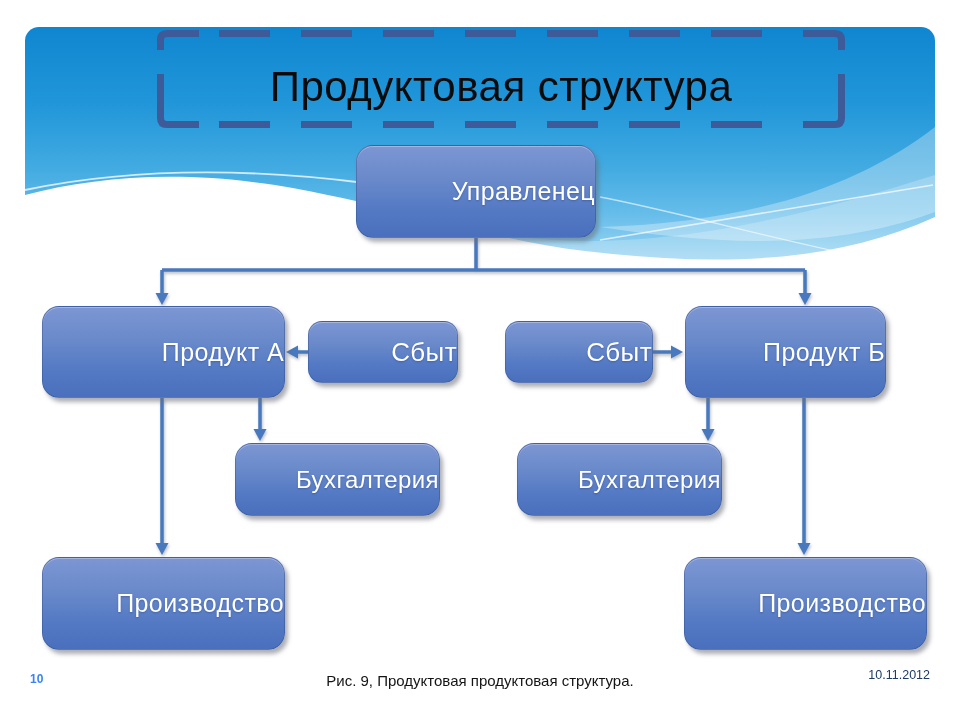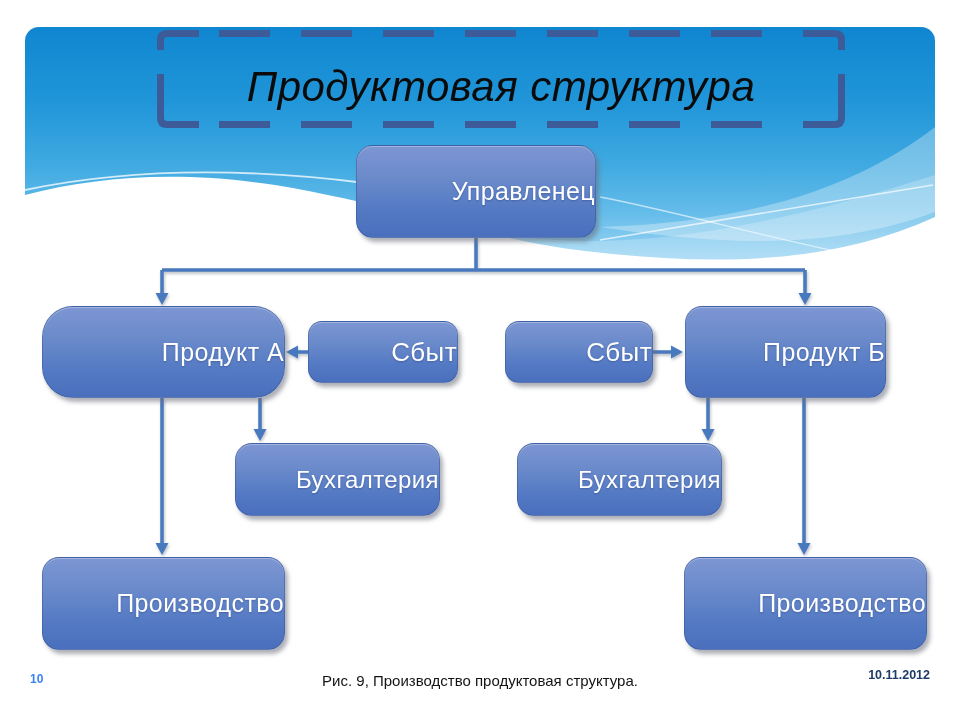--- a/index.html
+++ b/index.html
@@ -6,21 +6,20 @@
   .slide{
     position:relative;width:960px;height:720px;overflow:hidden;background:#fff;
     font-family:"Liberation Sans","DejaVu Sans",sans-serif;
   }
   
   .header{
     position:absolute;left:25px;top:27px;width:910px;height:240px;
     border-radius:14px 14px 10px 10px;
     background:linear-gradient(180deg,#0f86d0 0%,#2196d9 32%,#41aae1 58%,#66bdea 78%,#9ad4f2 96%);
     z-index:0;
-    font-style:italic;
   }
   .header-svg{position:absolute;left:0;top:0;width:910px;height:240px;}
   
   .title-frame{
     position:absolute;left:132px;top:3px;width:688px;height:98px;
   }
   .frame-svg{position:absolute;left:0;top:0;}
   .title{
     position:absolute;left:0;top:0;width:100%;height:100%;margin:0;
     display:flex;align-items:center;justify-content:center;
@@ -39,38 +38,38 @@
     display:flex;align-items:center;justify-content:flex-end;
     background:linear-gradient(180deg,#7d96d3 0%,#6a8aca 35%,#5379c4 72%,#4a70bd 100%);
     border:1px solid rgba(45,70,130,.38);
     border-radius:17px;
     box-shadow:3px 4px 4px rgba(105,110,122,.55), inset 0 1px 0 rgba(255,255,255,.30);
     color:#fff;font-size:25px;letter-spacing:.4px;
     text-shadow:0 1px 2px rgba(25,45,95,.35);
     box-sizing:border-box;
   }
   .n-manager          {left:356px;top:145px;width:240px;height:93px;}
-  .n-product-a        {left:42px; top:306px;width:243px;height:92px;border-radius:31px;}
+  .n-product-a        {left:42px; top:306px;width:243px;height:92px;}
   .n-sales-left       {left:308px;top:321px;width:150px;height:62px;border-radius:14px;font-size:26px;}
   .n-sales-right      {left:505px;top:321px;width:148px;height:62px;border-radius:14px;font-size:26px;}
   .n-product-b        {left:685px;top:306px;width:201px;height:92px;}
   .n-accounting-left  {left:235px;top:443px;width:205px;height:73px;font-size:24px;}
   .n-accounting-right {left:517px;top:443px;width:205px;height:73px;font-size:24px;}
   .n-production-left  {left:42px; top:557px;width:243px;height:93px;}
   .n-production-right {left:684px;top:557px;width:243px;height:93px;}
   
   .page-number{
     position:absolute;left:30px;top:672px;font-size:12px;font-weight:600;color:#3b82f6;z-index:3;
   }
   .caption{
     position:absolute;left:0;top:672px;width:100%;text-align:center;
     font-size:15px;color:#141414;z-index:3;
   }
   .slide-date{
-    position:absolute;right:30px;top:668px;font-size:12.5px;font-weight:700;color:#1e3a66;z-index:3;
+    position:absolute;right:30px;top:668px;font-size:12.5px;font-weight:400;color:#1e3a66;z-index:3;
   }
 </style>
 </head>
 <body>
 
 <div class="slide">
 
   <div class="header">
     <svg class="header-svg" viewBox="0 0 910 240">
 
@@ -149,16 +148,16 @@
     <span>Бухгалтерия</span>
   </div>
   <div class="node n-production-left">
     <span>Производство</span>
   </div>
   <div class="node n-production-right">
     <span>Производство</span>
   </div>
 
   <div class="page-number">10</div>
-  <div class="caption">Рис. 9, Производство продуктовая структура.</div>
+  <div class="caption">Рис. 9, Продуктовая продуктовая структура.</div>
   <div class="slide-date">10.11.2012</div>
 
 </div>
 
 </body></html>

